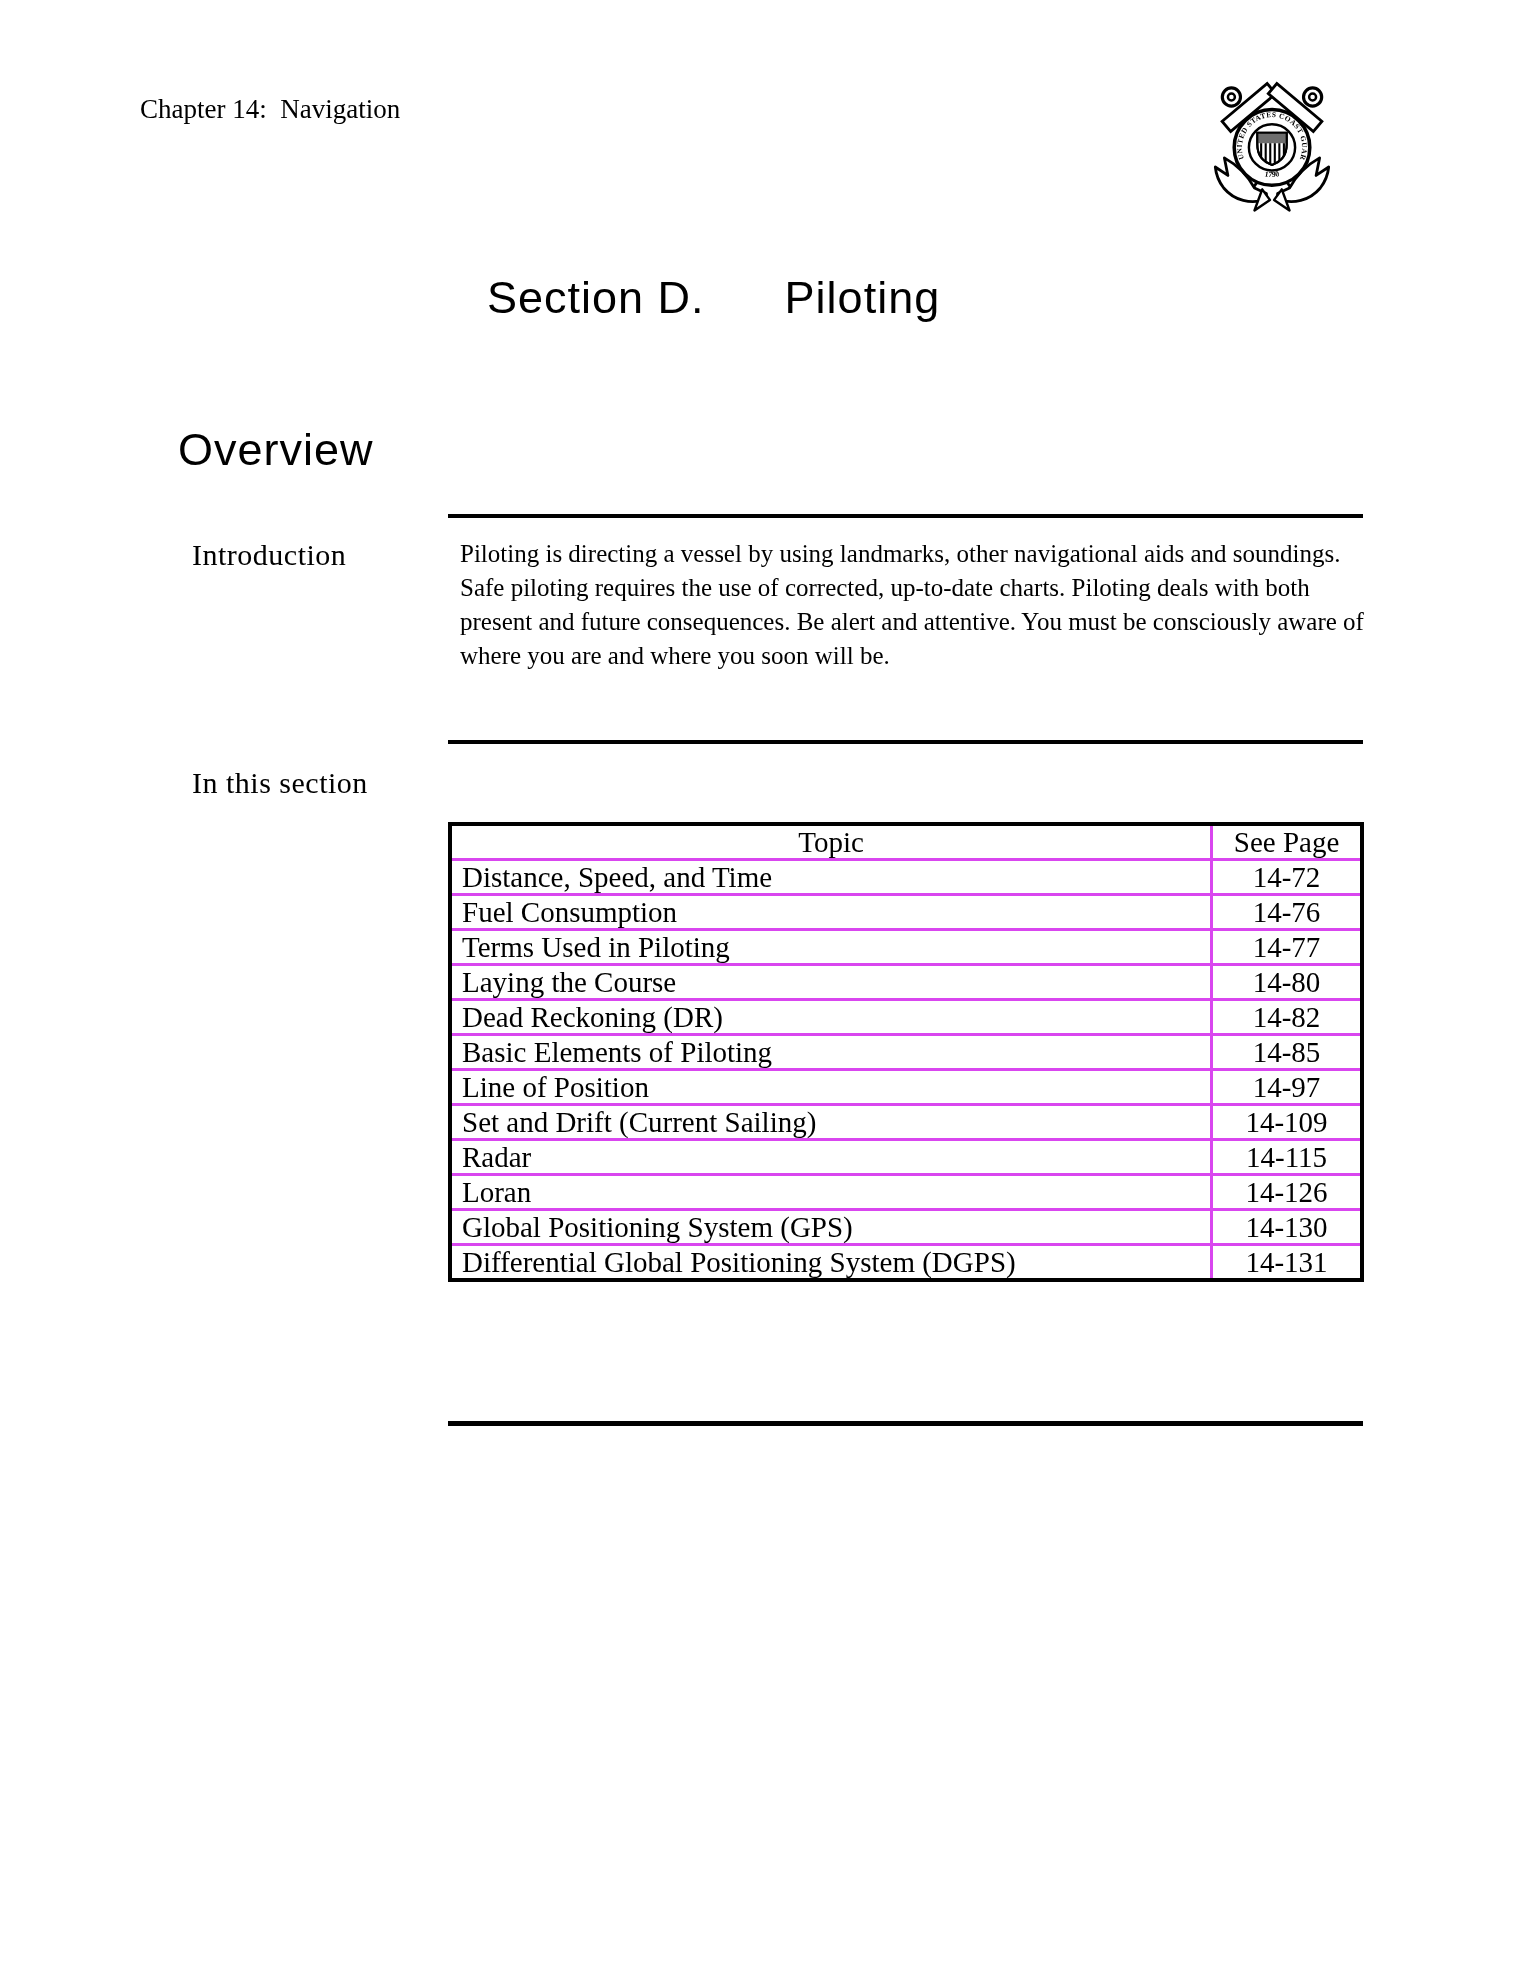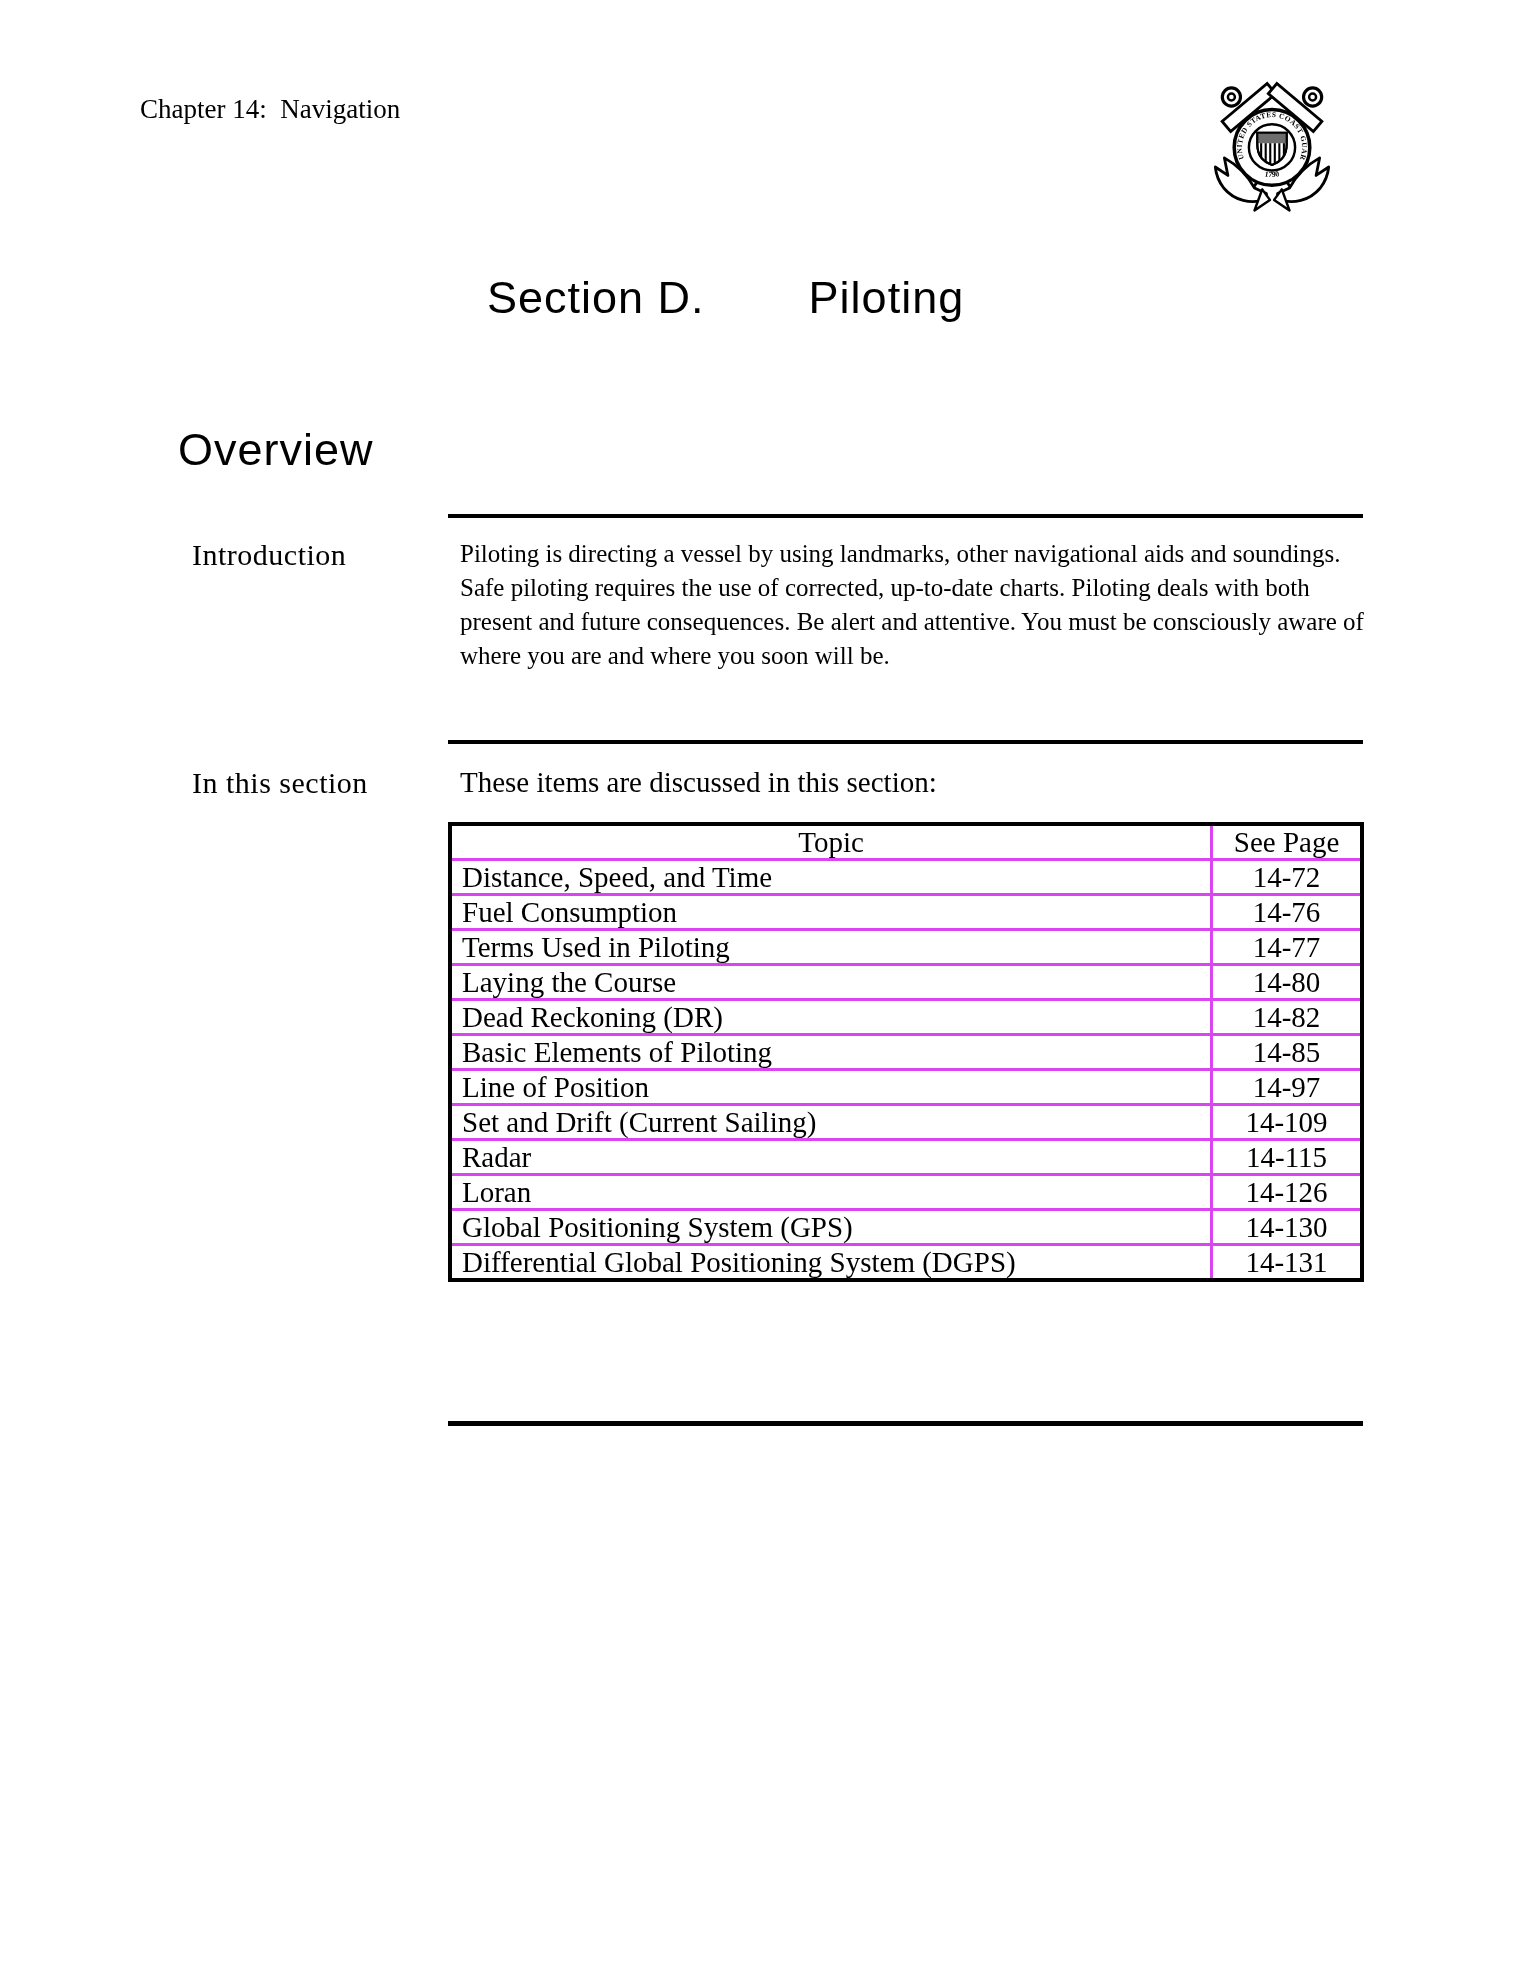--- a/index.html
+++ b/index.html
@@ -17,21 +17,21 @@
     font-size:27px; white-space:pre;
   }
   .emblem {
     position:absolute; left:1202px; top:78px;
     width:140px; height:150px;
   }
   .section-title {
     position:absolute; left:487px; top:272px;
     font-family:"Liberation Sans", sans-serif;
     font-size:45px; letter-spacing:1px;
-    display:flex; gap:104px; white-space:pre;
+    display:flex; gap:80px; white-space:pre;
   }
   .overview-heading {
     position:absolute; left:178px; top:424px;
     font-family:"Liberation Sans", sans-serif;
     font-size:45px; letter-spacing:1px;
   }
   .rule {
     position:absolute; left:448px; width:915px;
     background:#000; height:4px;
   }
@@ -159,21 +159,20 @@
   <div class="overview-heading">Overview</div>
 
   <div class="rule rule-top"></div>
 
   <div class="side-label label-introduction">Introduction</div>
   <div class="intro-body">Piloting is directing a vessel by using landmarks, other navigational aids and soundings. Safe piloting requires the use of corrected, up-to-date charts. Piloting deals with both present and future consequences. Be alert and attentive. You must be consciously aware of where you are and where you soon will be.</div>
 
   <div class="rule rule-middle"></div>
 
   <div class="side-label label-in-this-section">In this section</div>
-  <div class="section-intro-text">These items are discussed in this section:</div>
 
   <table class="topics">
     <colgroup>
         <col class="c-topic">
         <col class="c-page">
       </colgroup>
     <tbody>
       <tr>
         <th>Topic</th>
         <th>See Page</th>

